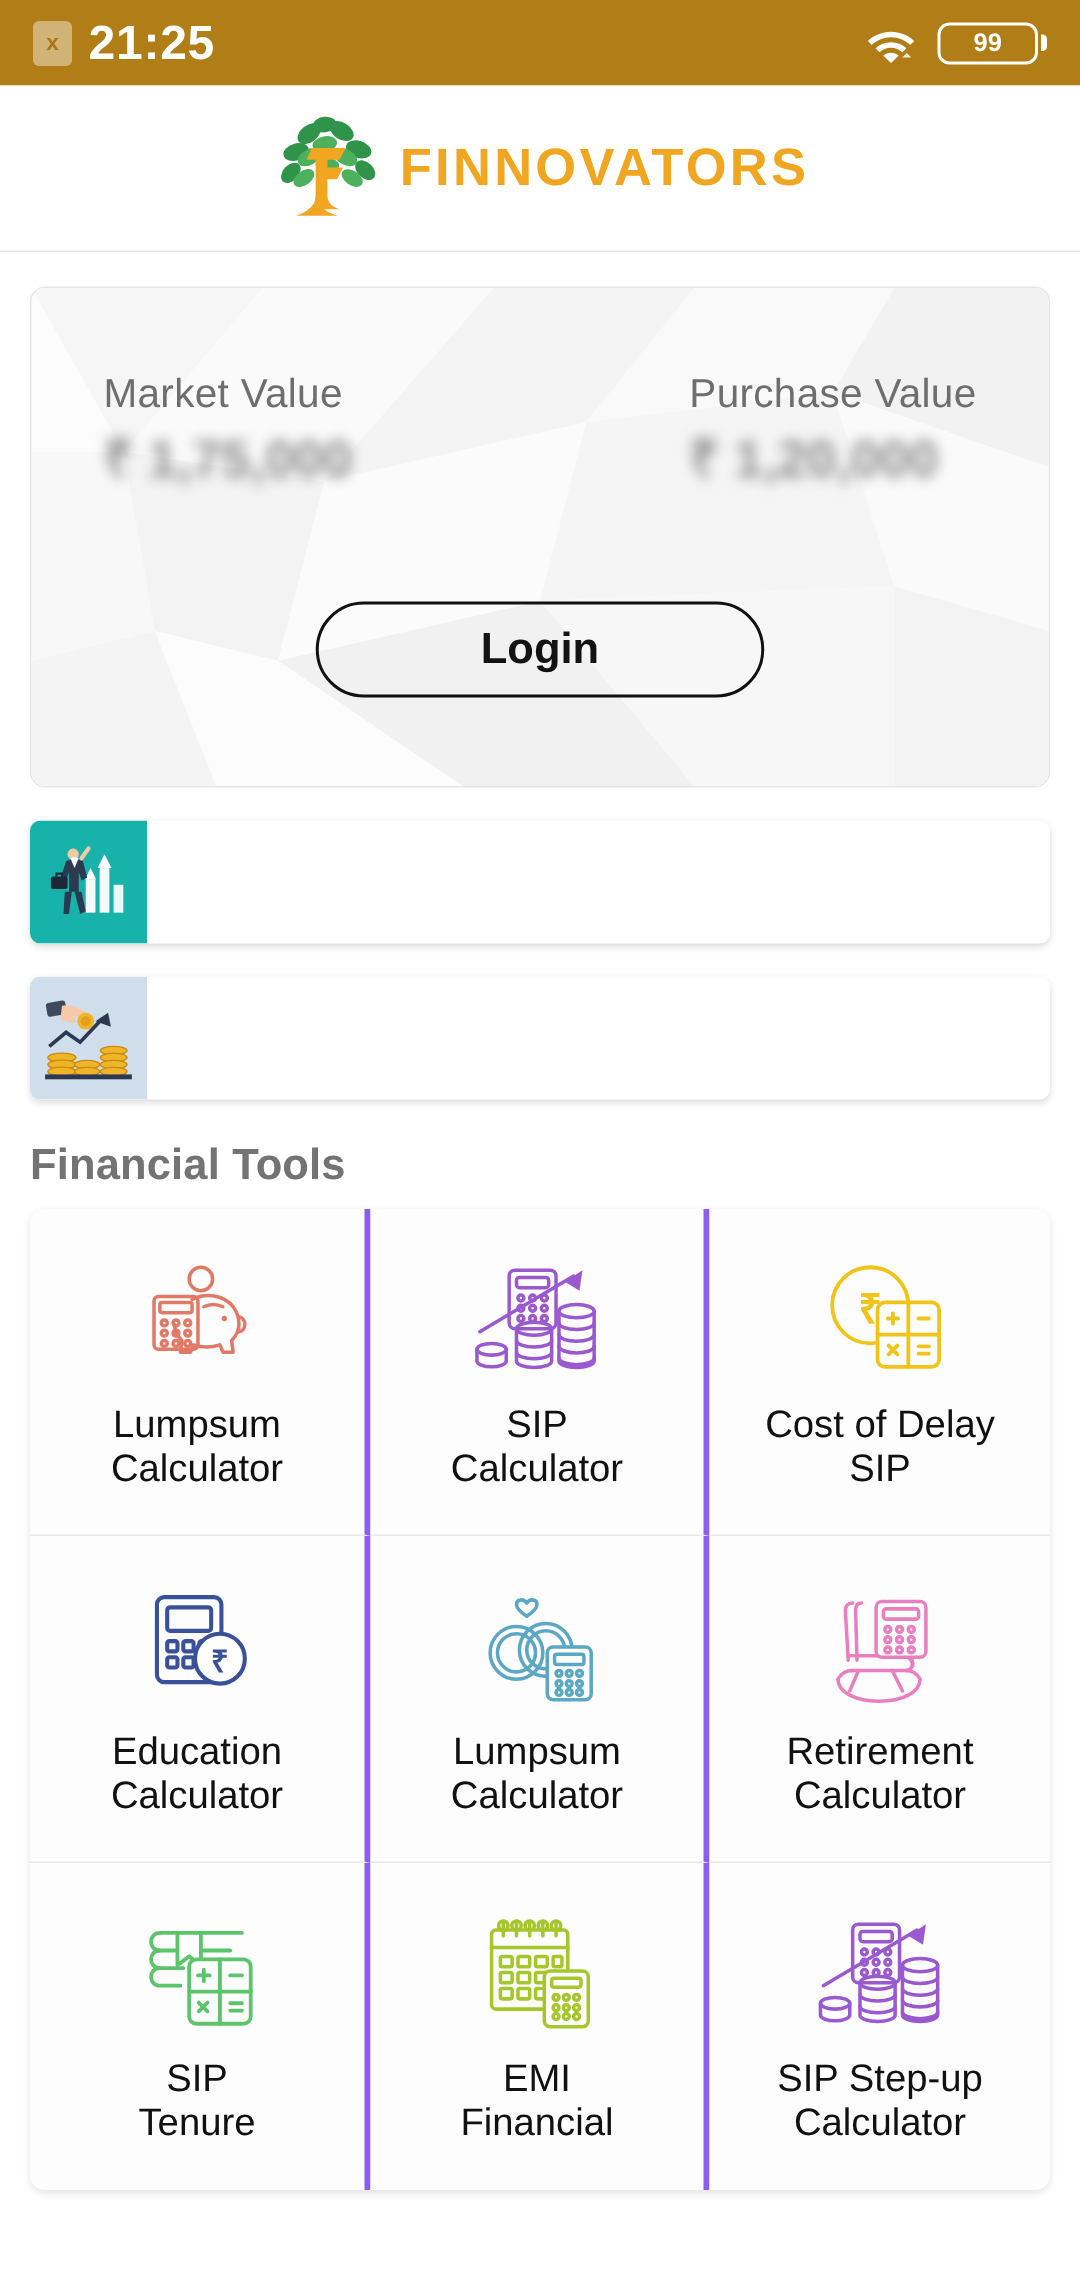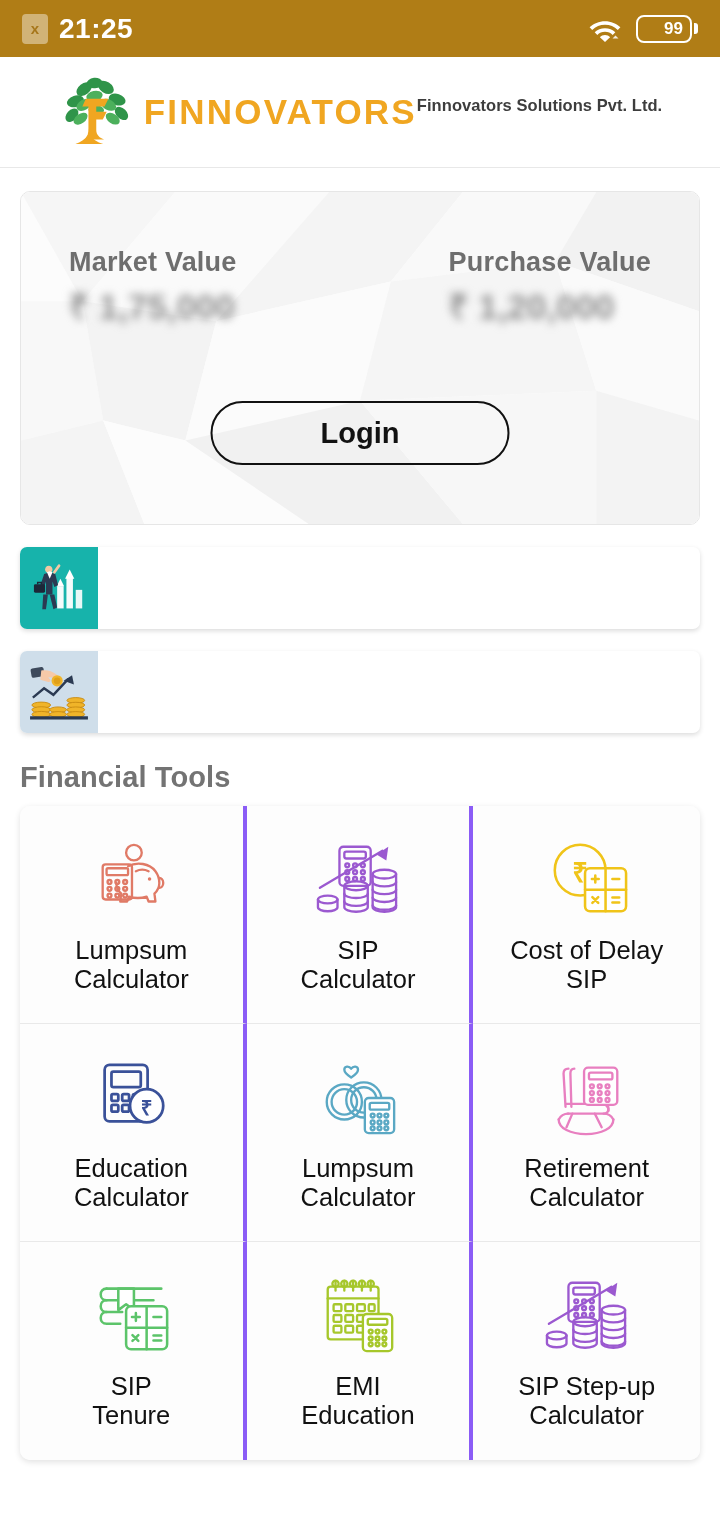--- a/index.html
+++ b/index.html
@@ -19,30 +19,30 @@
     color:#ffffff;
   }
   .sb-left{ display:flex; align-items:center; gap:11px; }
   .sim-icon{
     width:26px; height:30px; border-radius:4px;
     background:rgba(255,255,255,.42);
     display:flex; align-items:center; justify-content:center;
     font-size:15px; font-weight:700; color:#a6761a;
     line-height:1;
   }
-  .clock{ font-size:28px; font-weight:700; letter-spacing:.5px; }
+  .clock{ font-size:32px; font-weight:700; letter-spacing:.5px; }
   .sb-right{ margin-left:auto; display:flex; align-items:center; gap:14px; }
   .wifi-icon{ width:34px; height:26px; position:relative; }
   .battery{
     display:flex; align-items:center;
   }
   .battery-body{
     min-width:56px; height:28px; border:2.5px solid #ffffff; border-radius:8px;
     display:flex; align-items:center; justify-content:flex-end;
-    padding:0 7px;
+    padding:0 22px;
   }
   .battery-level{ font-size:17px; font-weight:700; color:#ffffff; line-height:1; }
   .battery-nub{
     width:4px; height:11px; background:#ffffff;
     border-radius:0 3px 3px 0; margin-left:2px;
   }
 
   
   .app-header{
     height:111px; width:100%;
@@ -81,21 +81,21 @@
   }
   .poly-bg{ position:absolute; inset:0; width:100%; height:100%; }
   .value-row{
     position:absolute; top:54px; left:0; right:0;
     display:flex; justify-content:space-between;
     padding:0 48px;
   }
   .value-col{ display:flex; flex-direction:column; }
   .value-col.right{ align-items:flex-start; }
   .value-label{
-    font-size:27px; color:#6e6e6e; font-weight:700;
+    font-size:27px; color:#6e6e6e; font-weight:400;
     letter-spacing:.2px; line-height:1.2;
   }
   .value-amount{
     font-size:35px; font-weight:700; color:#8e8e8e;
     margin-top:9px; line-height:1.15;
     filter:blur(4.2px);
     -webkit-filter:blur(4.2px);
   }
   .login-btn{
     position:absolute; left:50%; transform:translateX(-50%);
@@ -216,21 +216,20 @@
           <ellipse cx="44" cy="46" rx="9" ry="5.5" transform="rotate(4 44 46)"></ellipse>
           <ellipse cx="26" cy="56" rx="9" ry="5.5" transform="rotate(-36 26 56)"></ellipse>
           <ellipse cx="63" cy="56" rx="9" ry="5.5" transform="rotate(34 63 56)"></ellipse>
         </g>
         <path d="M42 33h16l-4.5 9H44v6h12l-4.5 9H44v12c0 6 4 9 9 11H31c3-3.5 4-7 4-13V42h-7l4-9h10z" fill="#f0a621"></path>
         <path d="M34 75c-3 5-8 8-14 10h32c-7-2-12-5-14-10z" fill="#f0a621"></path>
       </svg>
     </span>
     <span class="logo-text">
       <span class="brand-name">FINNOVATORS</span>
-      <span class="brand-tagline">Finnovators Solutions Pvt. Ltd.</span>
     </span>
   </div>
 </div>
 
 <div class="content">
 
   <div class="value-card">
     <svg class="poly-bg" viewBox="0 0 660 334" preserveAspectRatio="none">
       <rect width="660" height="334" fill="#fcfcfc"></rect>
       <polygon points="0,0 150,0 60,110" fill="#f6f6f6"></polygon>
@@ -509,21 +508,21 @@
             <circle cx="74" cy="60" r="2"></circle>
           <circle cx="60" cy="67" r="2"></circle>
             <circle cx="67" cy="67" r="2"></circle>
             <circle cx="74" cy="67" r="2"></circle>
           <circle cx="60" cy="73" r="2"></circle>
             <circle cx="67" cy="73" r="2"></circle>
             <circle cx="74" cy="73" r="2"></circle>
         </svg>
       </span>
       <span class="tool-label">EMI
-Education</span>
+Financial</span>
     </div>
 
     <div class="tool-cell">
       <span class="tool-icon">
         <svg viewBox="0 0 94 86" width="92" height="84" fill="none" stroke="#9b59d0" stroke-width="2.4" stroke-linecap="round" stroke-linejoin="round">
           <path d="M8 52 L72 14"></path>
           <polygon points="78,10 76,24 66,18" fill="#9b59d0" stroke="none"></polygon>
           <rect x="28" y="10" width="32" height="40" rx="4"></rect>
           <rect x="33" y="15" width="22" height="7" rx="2"></rect>
           <circle cx="36" cy="29" r="2"></circle>

